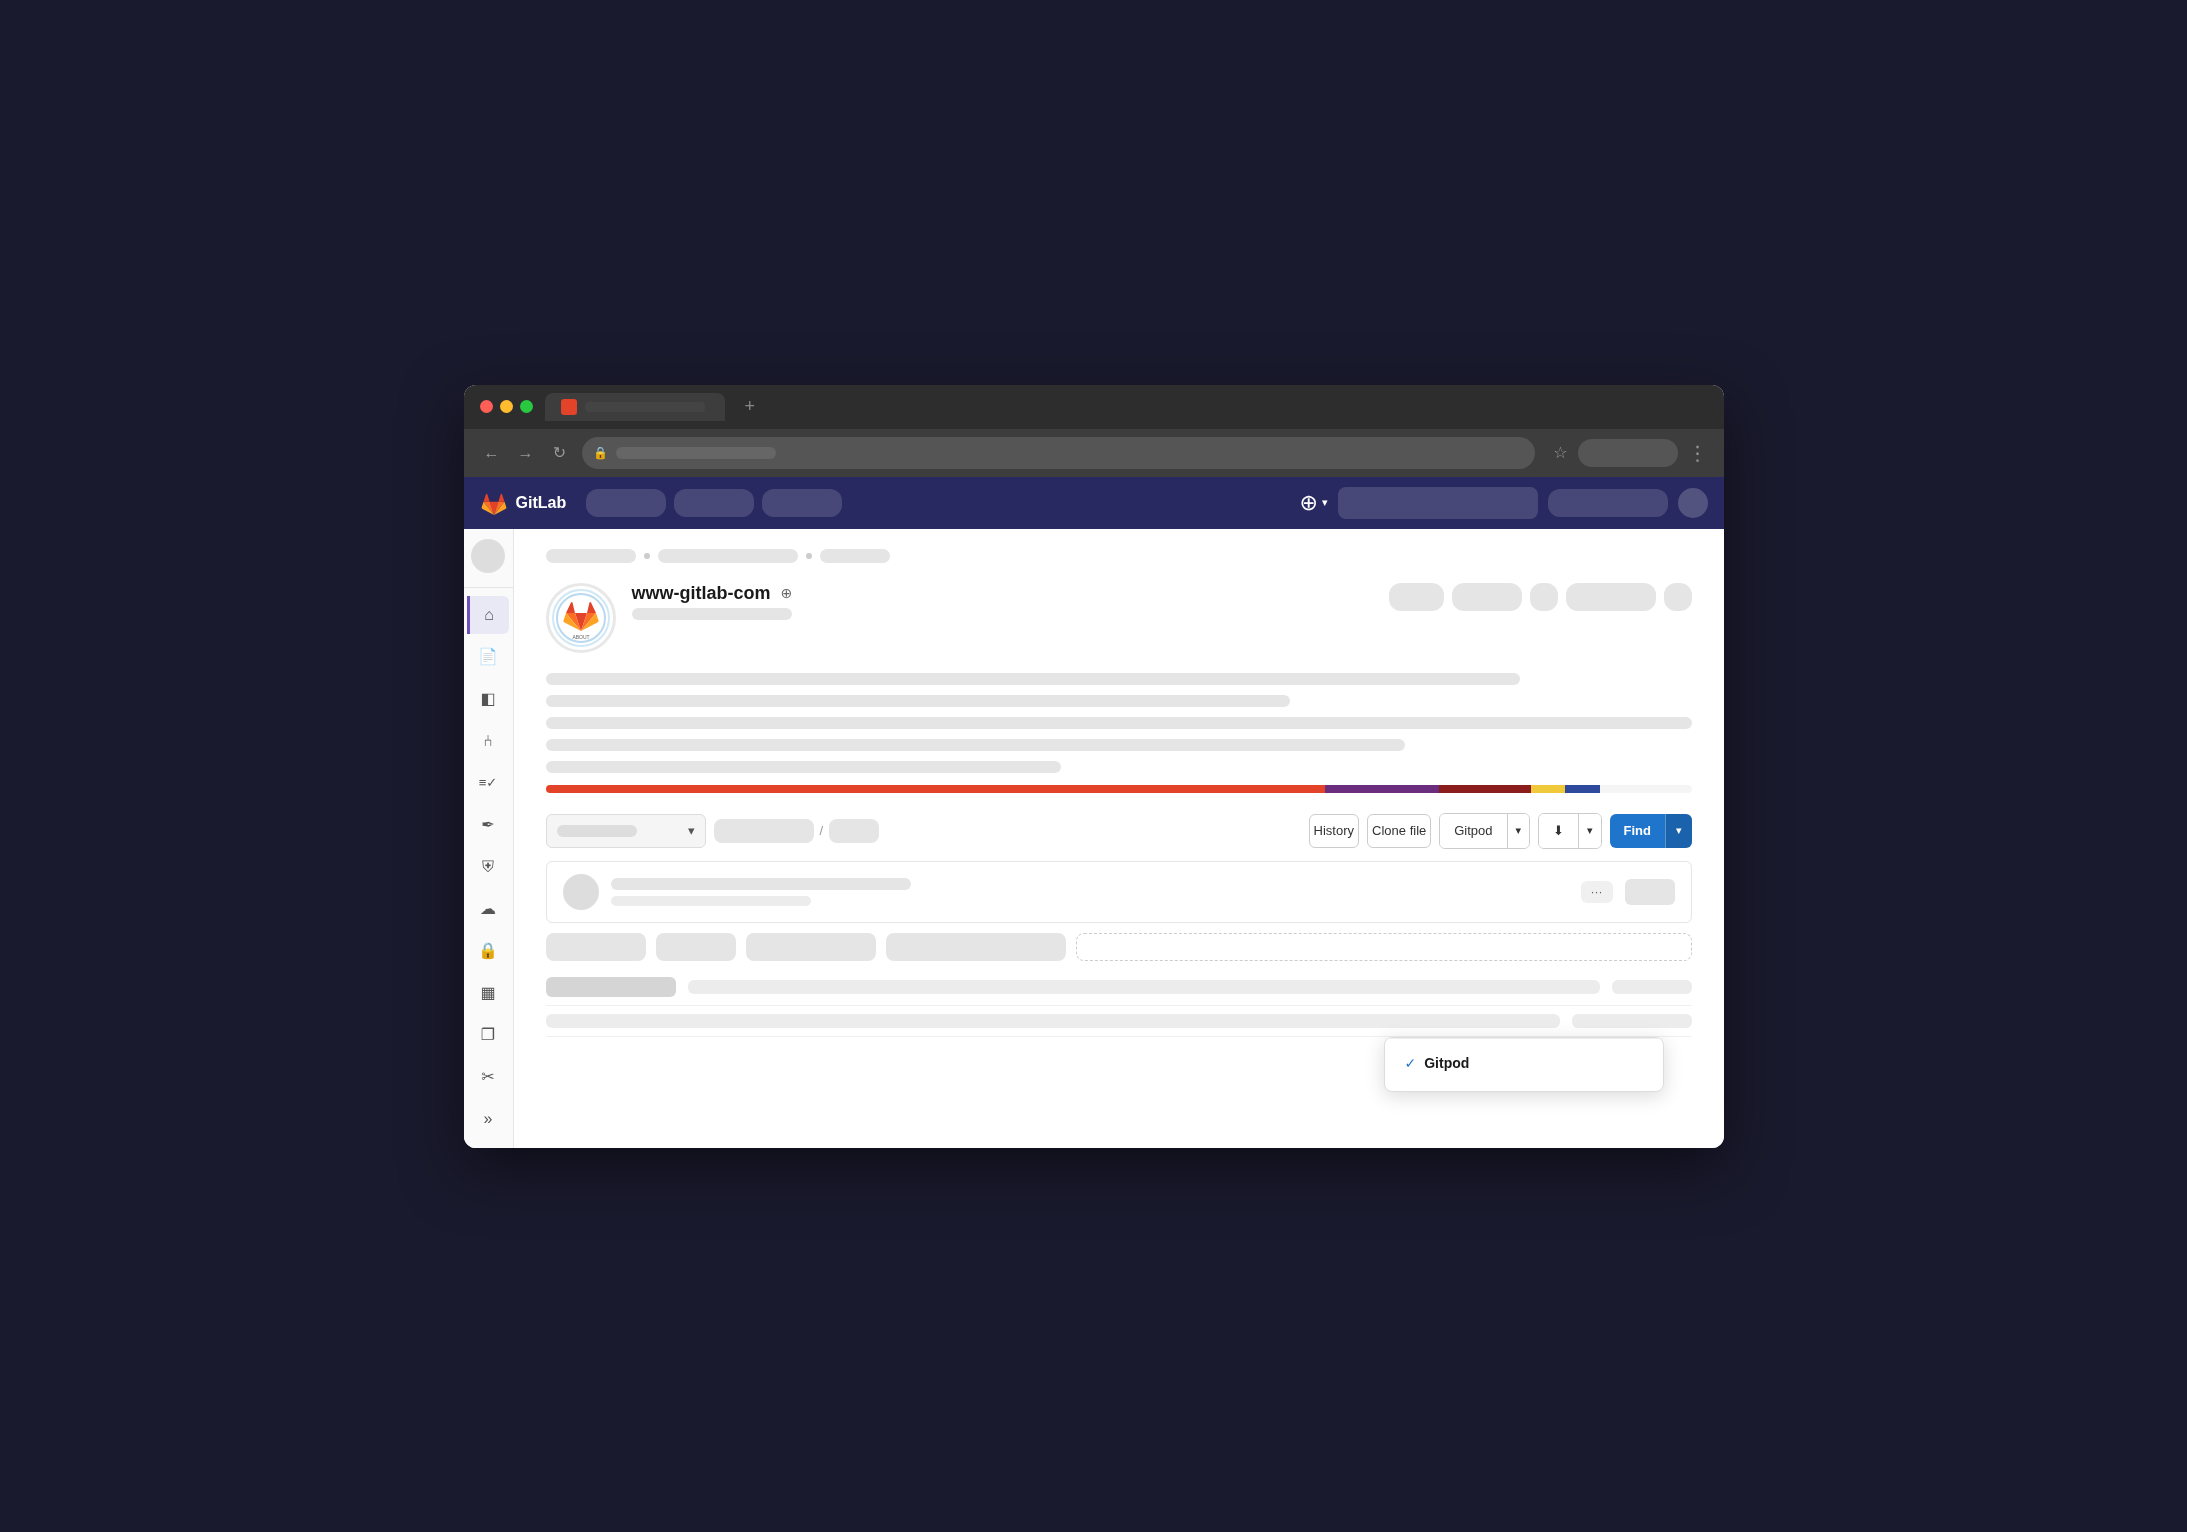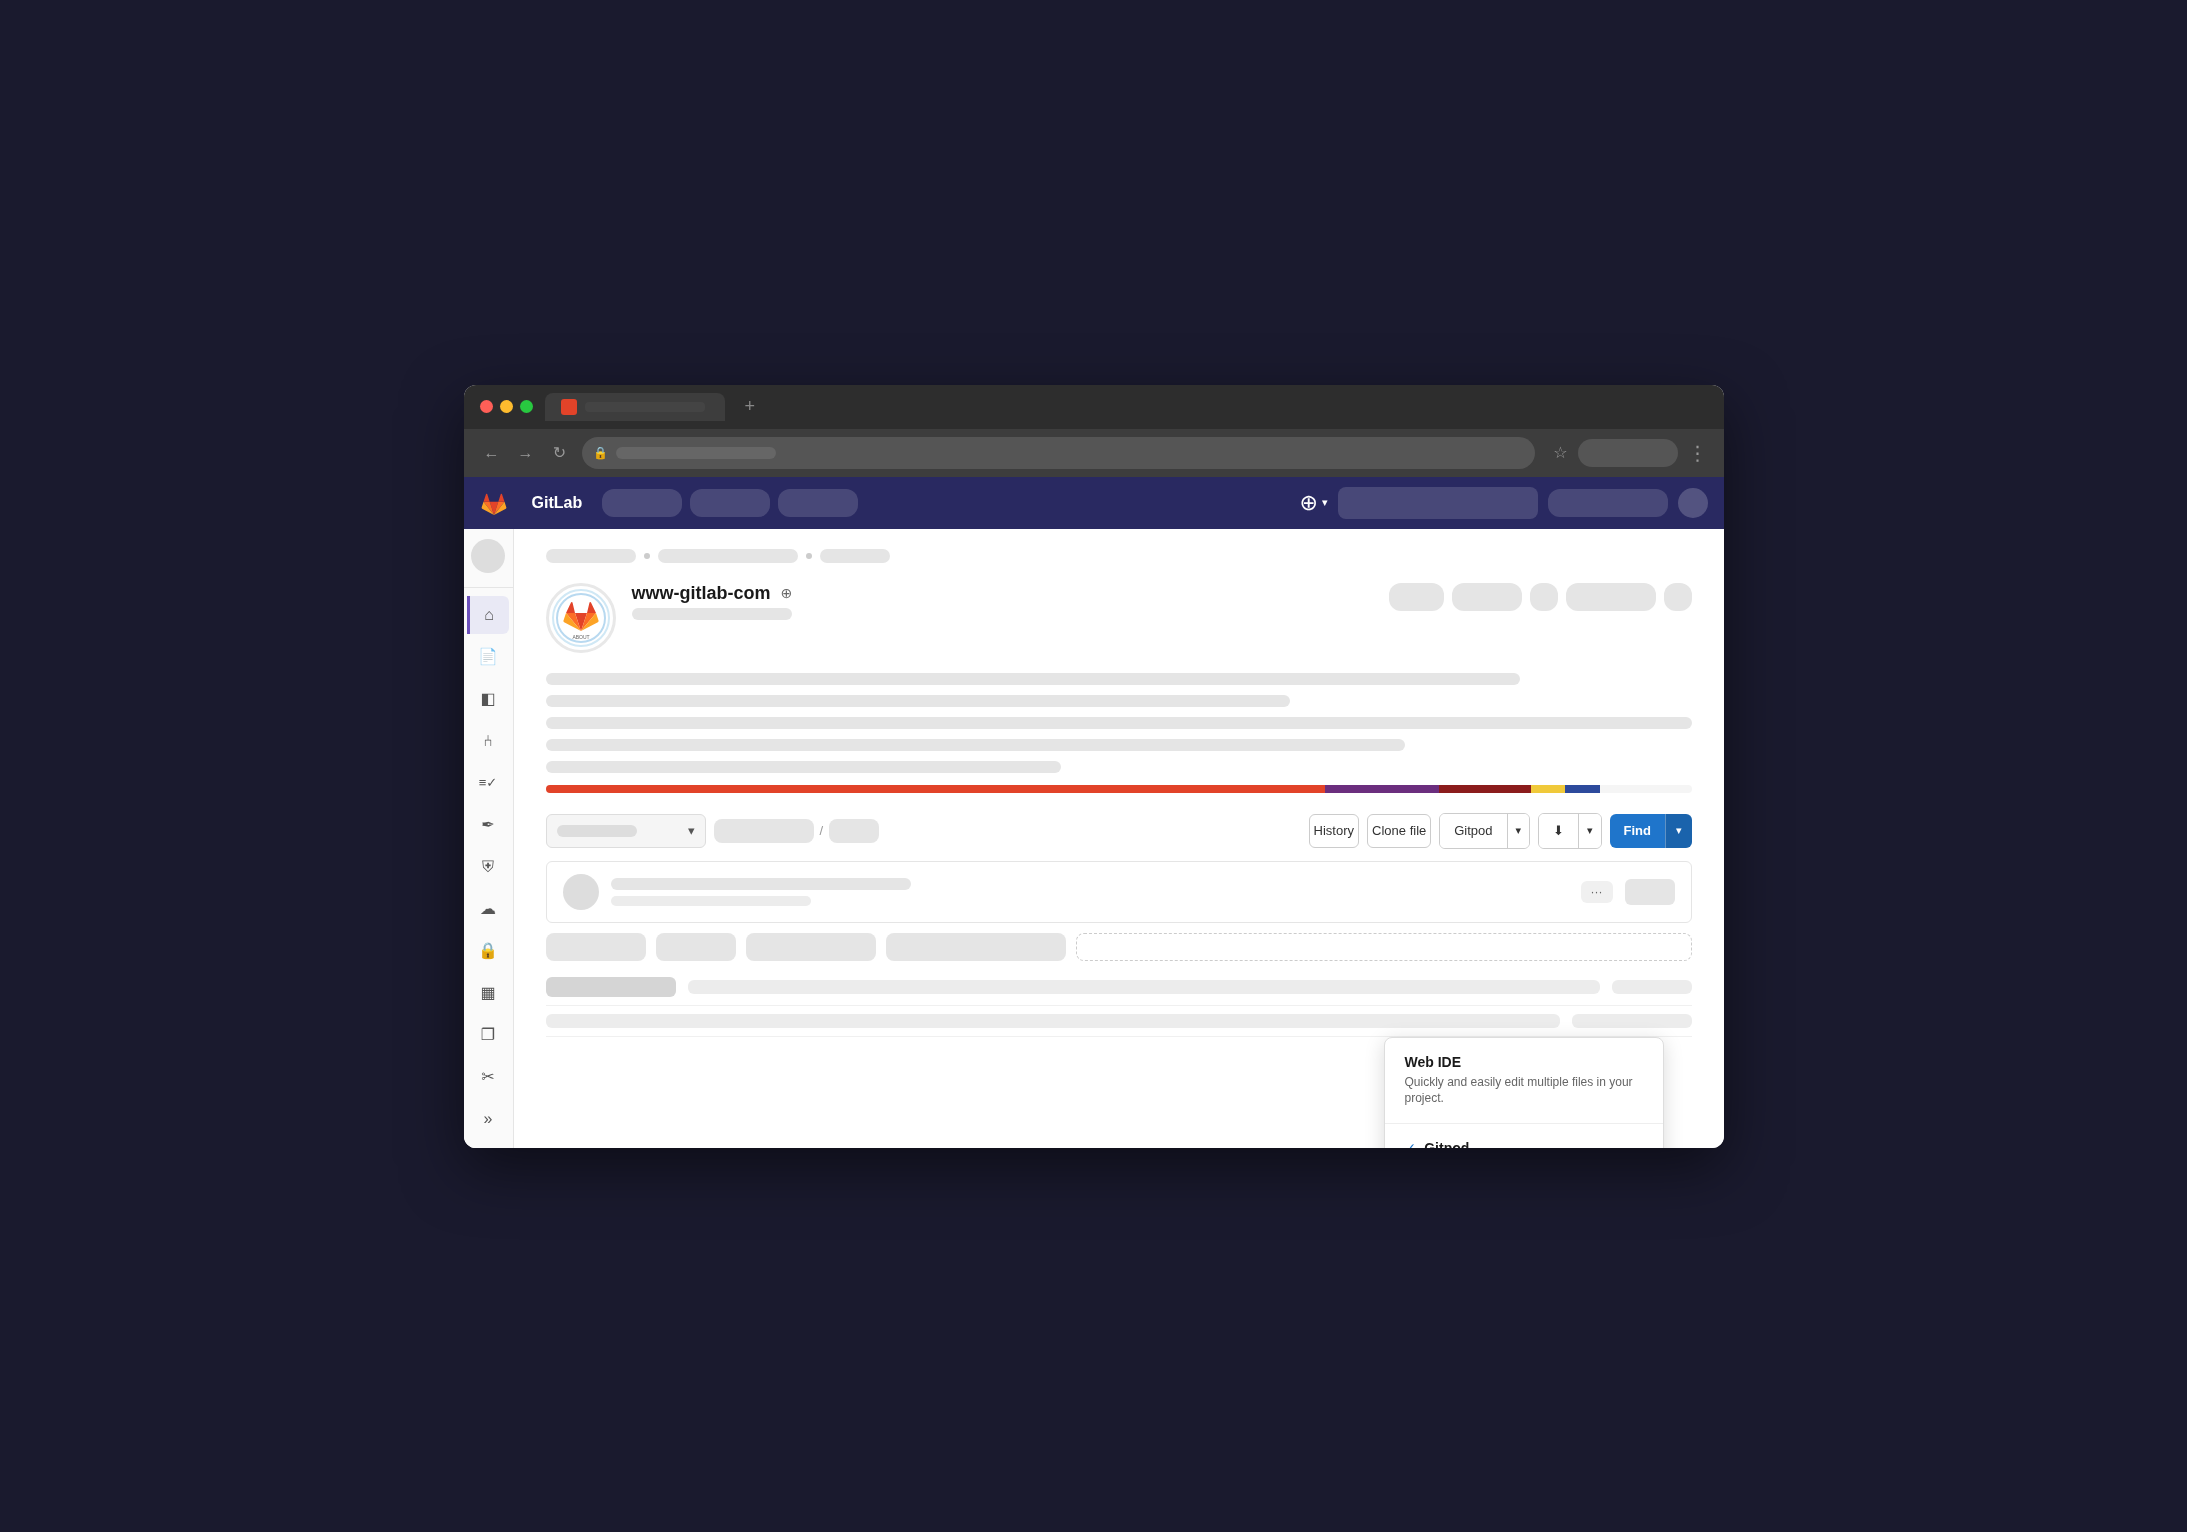--- a/index.html
+++ b/index.html
@@ -114,21 +114,21 @@
       background: #292961;
       height: 52px;
       display: flex;
       align-items: center;
       padding: 0 16px;
       gap: 12px;
     }
     .gitlab-logo {
       display: flex;
       align-items: center;
-      gap: 24px;
+      gap: 8px;
       color: white;
       font-size: 16px;
       font-weight: 600;
     }
     .gl-fox {
       width: 28px; height: 28px;
     }
     .nav-pill {
       background: rgba(255,255,255,0.15);
       border-radius: 12px;
@@ -798,28 +798,20 @@
         <div class="cr-dark" style="width:130px;"></div>
         <div class="cr-light" style="flex:1;"></div>
         <div class="cr-light" style="width:80px;"></div>
       </div>
       <div class="content-row">
         <div class="cr-light" style="flex:1;"></div>
         <div class="cr-light" style="width:120px;"></div>
       </div>
 
       <div class="dropdown-overlay">
-        <div class="dropdown-item">
-          <div class="dropdown-item-row">
-            <div class="dropdown-item-content">
-              <div class="dropdown-item-title">Web IDE</div>
-              <div class="dropdown-item-desc">Quickly and easily edit multiple files in your project.</div>
-            </div>
-          </div>
-        </div>
         <div class="dropdown-divider"></div>
         <div class="dropdown-item">
           <div class="dropdown-item-row">
             <span class="check-mark">✓</span>
             <div class="dropdown-item-content">
               <div class="dropdown-item-title">Gitpod</div>
 
             </div>
           </div>
         </div>

